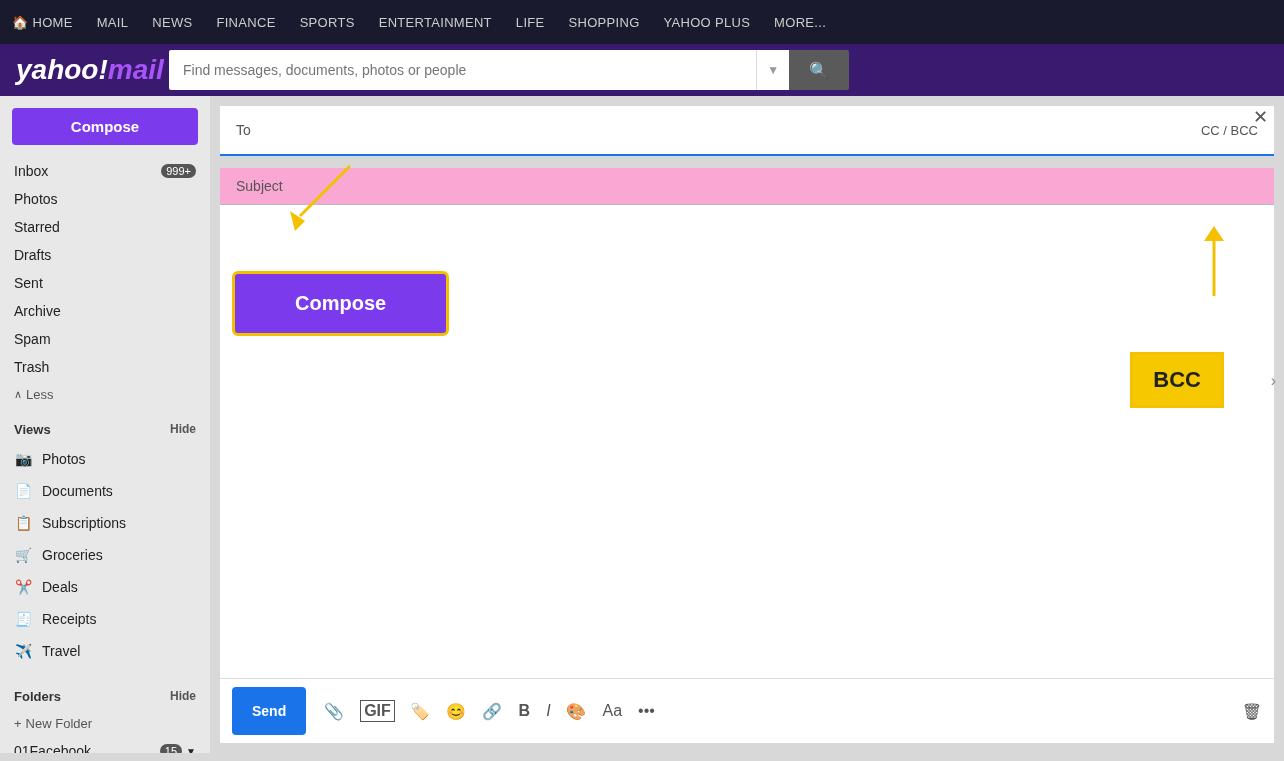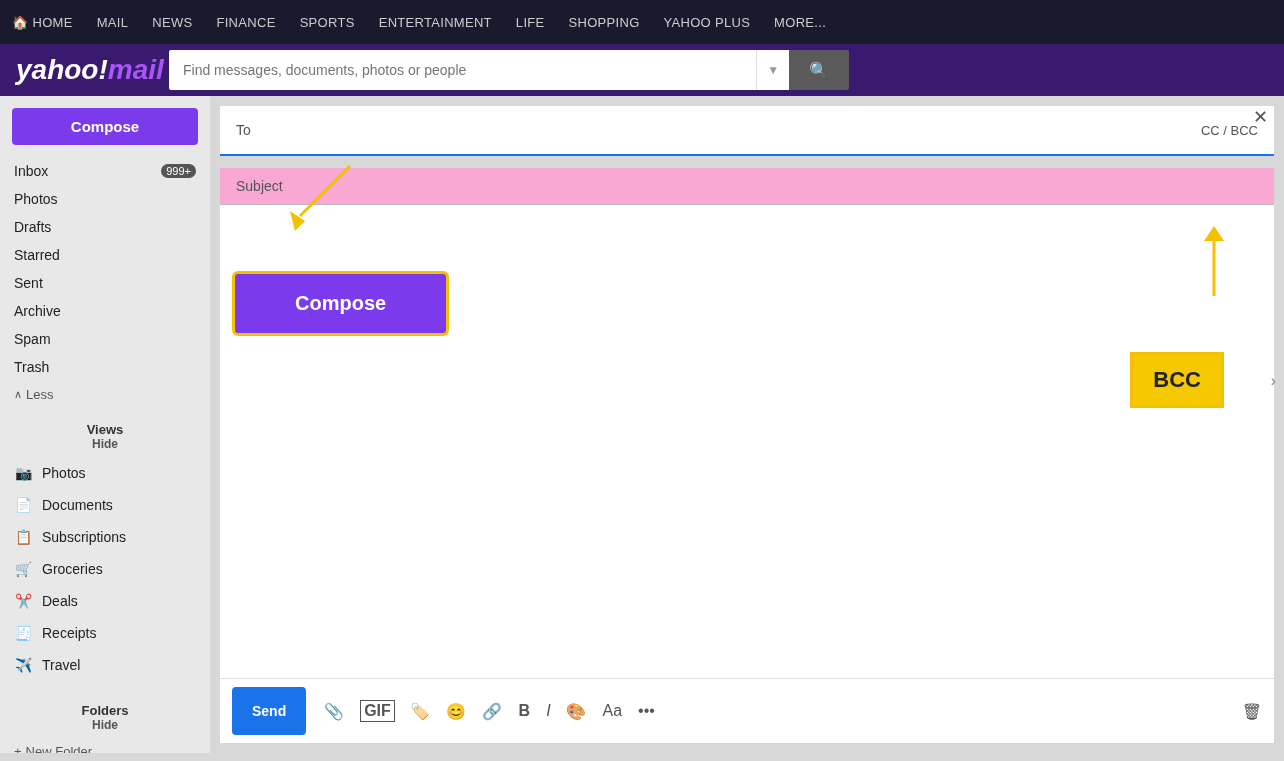--- a/index.html
+++ b/index.html
@@ -147,27 +147,26 @@
       display: flex;
       align-items: center;
       padding: 6px 14px;
       font-size: 13px;
       color: #555;
       cursor: pointer;
     }
     .views-section { padding: 8px 0; }
     .section-header {
       display: flex;
-      align-items: center;
+      align-items: flex-start;
       justify-content: space-between;
       padding: 6px 14px;
       font-size: 13px;
       font-weight: 600;
       color: #333;
-      flex-direction: column;
     }
     .section-header .hide-link {
       color: #555;
       font-size: 12px;
       cursor: pointer;
     }
     .folders-section { padding: 8px 0; }
     .new-folder {
       display: flex;
       align-items: center;
@@ -376,24 +375,24 @@
     <div class="sidebar-scroll">
 
       <div class="sidebar-item">
         <span class="item-label">Inbox</span>
         <span class="badge">999+</span>
       </div>
       <div class="sidebar-item">
         <span class="item-label">Photos</span>
       </div>
       <div class="sidebar-item">
+        <span class="item-label">Starred</span>
+      </div>
+      <div class="sidebar-item">
         <span class="item-label">Drafts</span>
-      </div>
-      <div class="sidebar-item">
-        <span class="item-label">Starred</span>
       </div>
       <div class="sidebar-item">
         <span class="item-label">Sent</span>
       </div>
       <div class="sidebar-item">
         <span class="item-label">Archive</span>
       </div>
       <div class="sidebar-item">
         <span class="item-label">Spam</span>
       </div>

